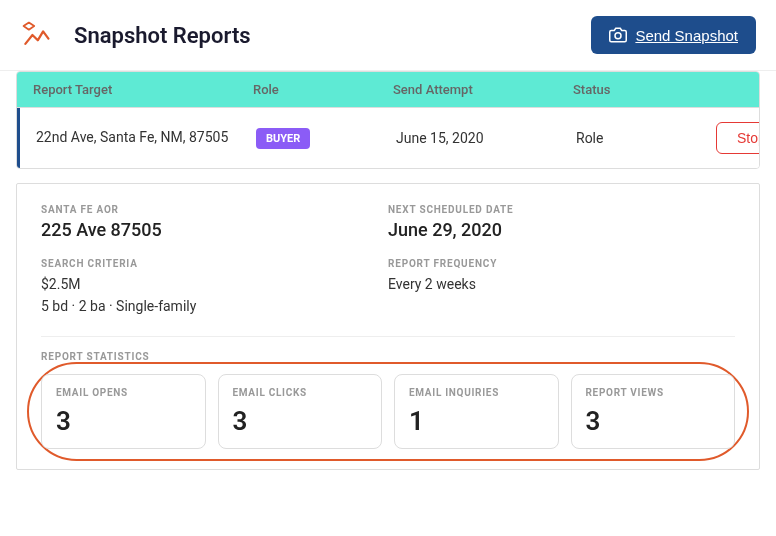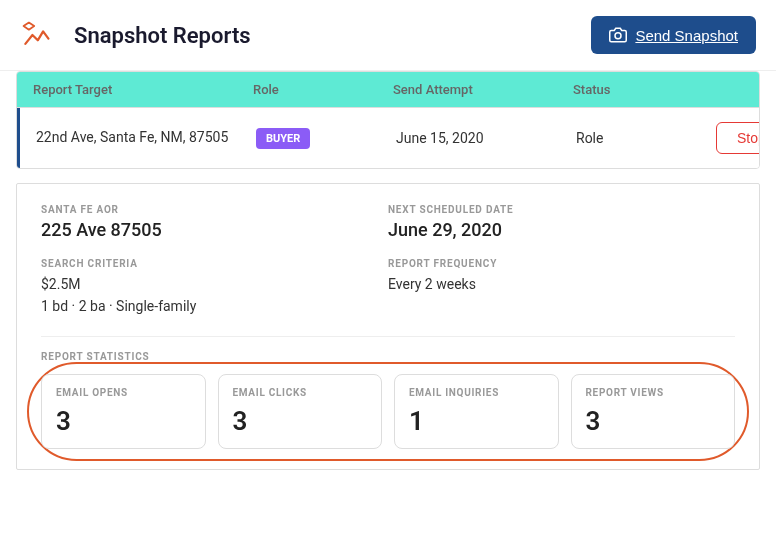--- a/index.html
+++ b/index.html
@@ -241,21 +241,21 @@
       <div class="detail-value">225 Ave 87505</div>
     </div>
     <div class="detail-section">
       <div class="detail-label">NEXT SCHEDULED DATE</div>
       <div class="detail-value">June 29, 2020</div>
     </div>
     <div class="detail-section">
       <div class="detail-label">SEARCH CRITERIA</div>
       <div class="detail-value-small">
         <div>$2.5M</div>
-        <div>1 bd · 2 ba · Single-family</div>
+        <div>5 bd · 2 ba · Single-family</div>
       </div>
     </div>
     <div class="detail-section">
       <div class="detail-label">REPORT FREQUENCY</div>
       <div class="detail-value-small">Every 2 weeks</div>
     </div>
   </div>
 
   <hr class="detail-divider">
 

